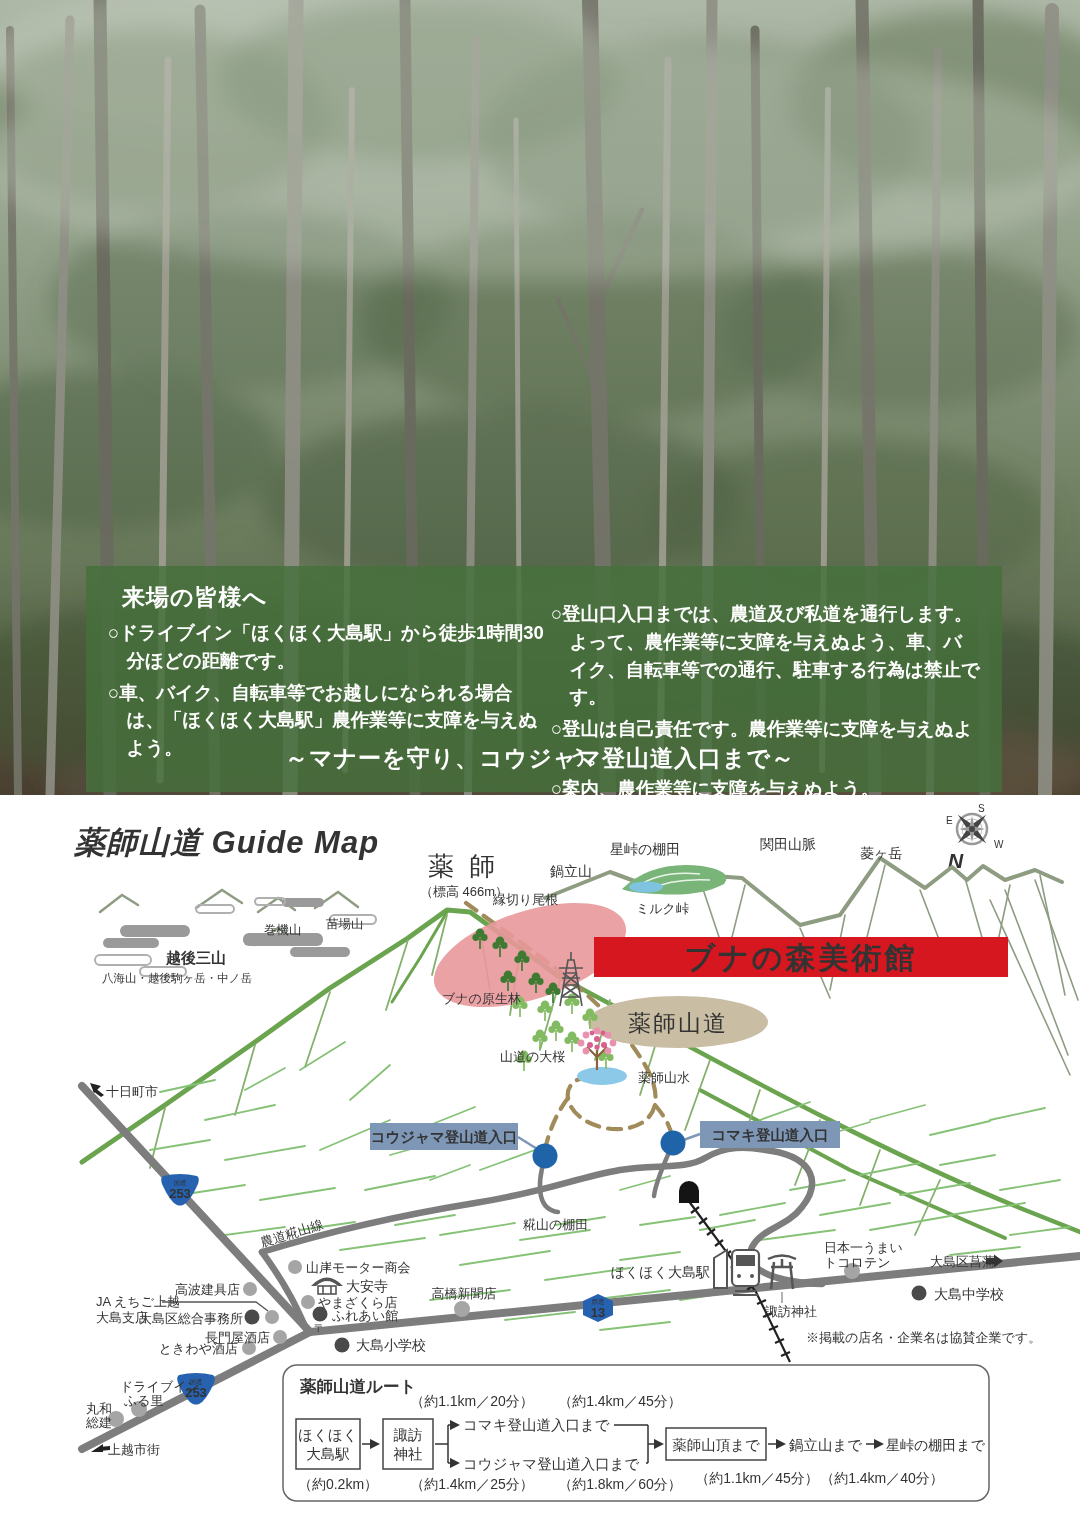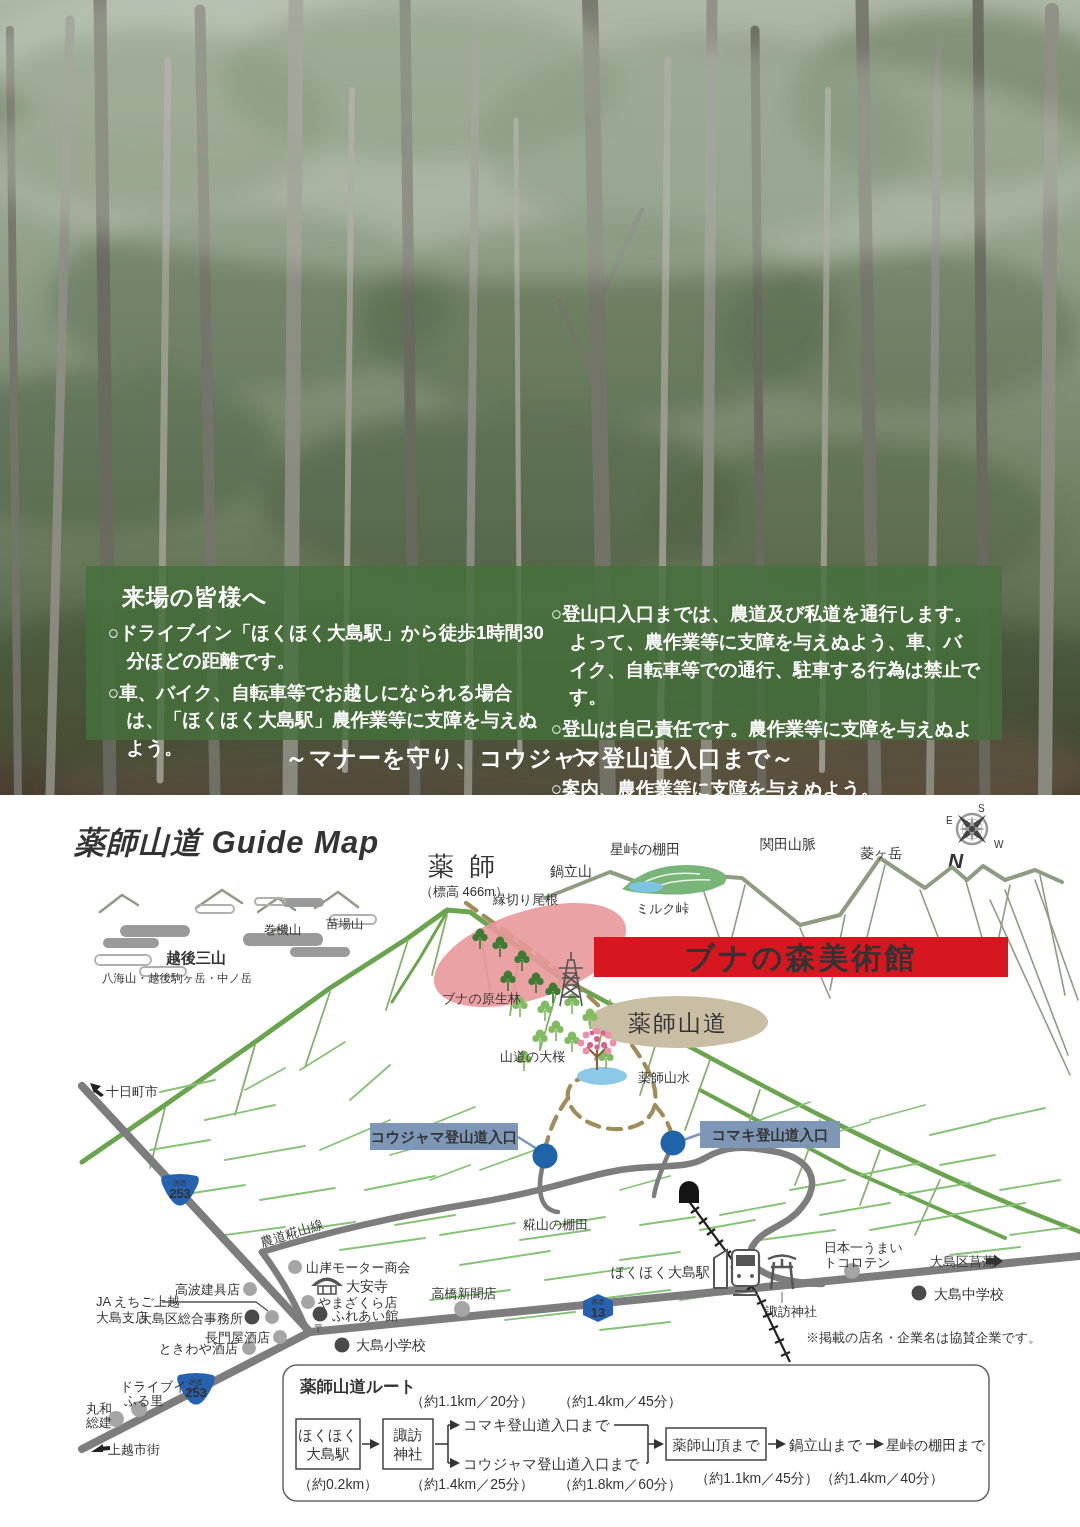--- a/index.html
+++ b/index.html
@@ -1,19 +1,19 @@
 <!DOCTYPE html>
 <html><head>
 <meta charset="utf-8">
 <style>
   html,body{margin:0;padding:0;background:#e8e8e8;}
   .page{position:relative;width:1080px;height:1527px;background:#ffffff;overflow:hidden;
         font-family:"Liberation Sans",sans-serif;margin:0 auto;}
   .photo{position:absolute;left:0;top:0;width:1080px;height:795px;}
-  .notice{position:absolute;left:86px;top:566px;width:916px;height:174px;box-sizing:border-box;
+  .notice{position:absolute;left:86px;top:566px;width:916px;height:226px;box-sizing:border-box;
           background:rgba(70,112,60,0.82);padding:14px 22px 10px 22px;display:flex;gap:4px;color:#fff;}
   .notice .col-l{width:446px;}
   .notice .col-r{width:436px;padding-top:16px;}
   .notice h2{margin:2px 0 6px 14px;font-size:23px;font-weight:bold;letter-spacing:1px;}
   .notice p{margin:4px 0 2px 0;font-size:18.5px;line-height:1.5;font-weight:bold;
             text-indent:-1em;padding-left:1em;letter-spacing:0;}
   .tagline{position:absolute;left:0;top:743px;width:1080px;text-align:center;color:#fff;
            font-size:23px;font-weight:bold;letter-spacing:1px;}
   .mapwrap{position:absolute;left:0;top:795px;width:1080px;height:732px;background:#fff;}
   svg text{font-family:"Liberation Sans",sans-serif;fill:#333;}

